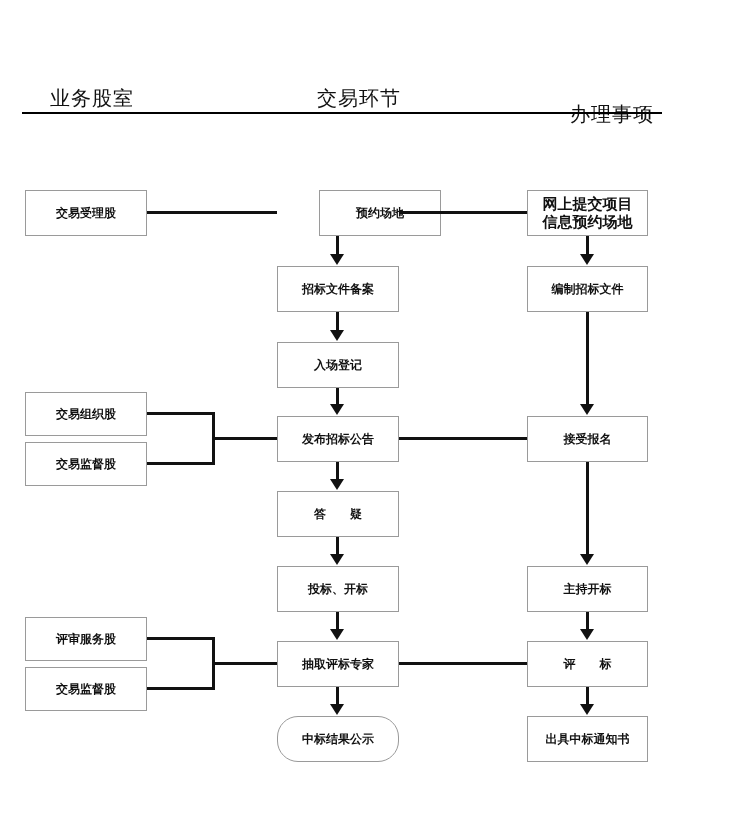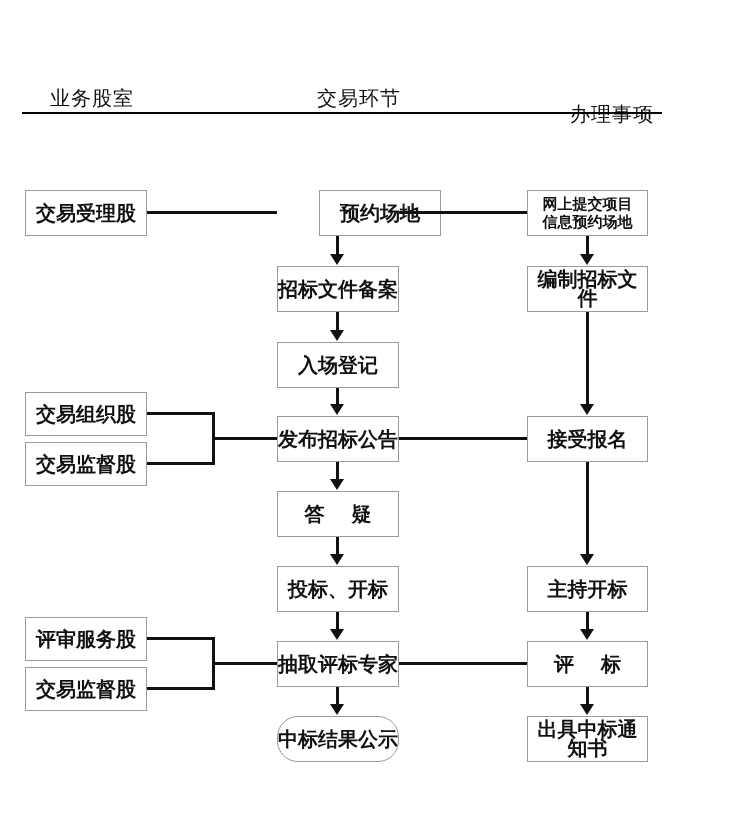--- a/index.html
+++ b/index.html
@@ -38,21 +38,21 @@
   }
   .box {
     position: absolute;
     box-sizing: border-box;
     border: 1px solid #9a9a9a;
     background: #ffffff;
     display: flex;
     align-items: center;
     justify-content: center;
     text-align: center;
-    font-size: 20px;
+    font-size: 12px;
     line-height: 19px;
     font-weight: bold;
     color: #111111;
     white-space: pre-line;
   }
   .box.two-line {
     font-size: 15px;
     line-height: 18px;
   }
   .box.spaced {

